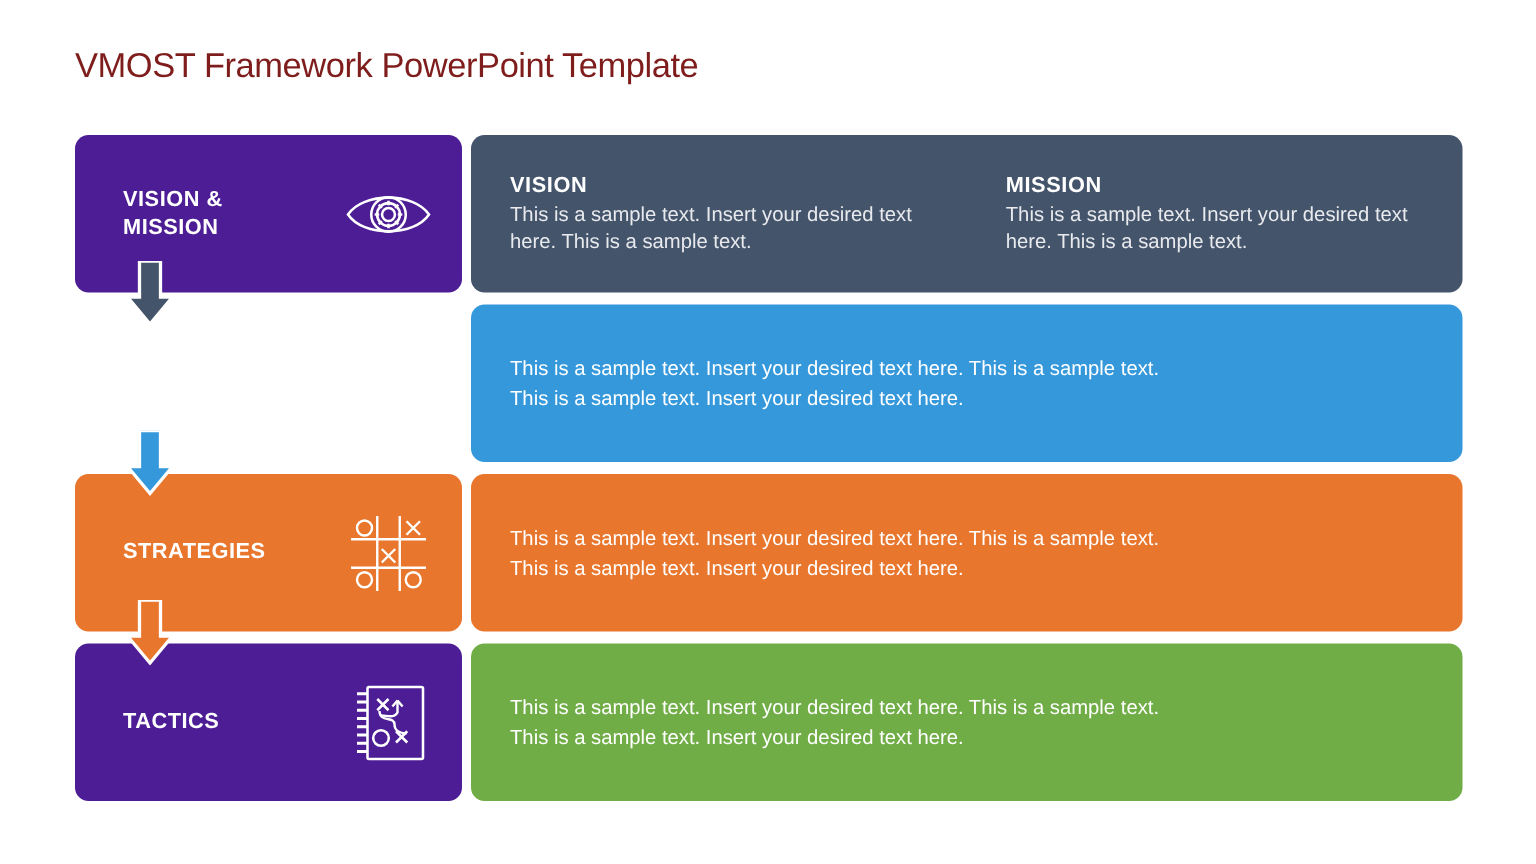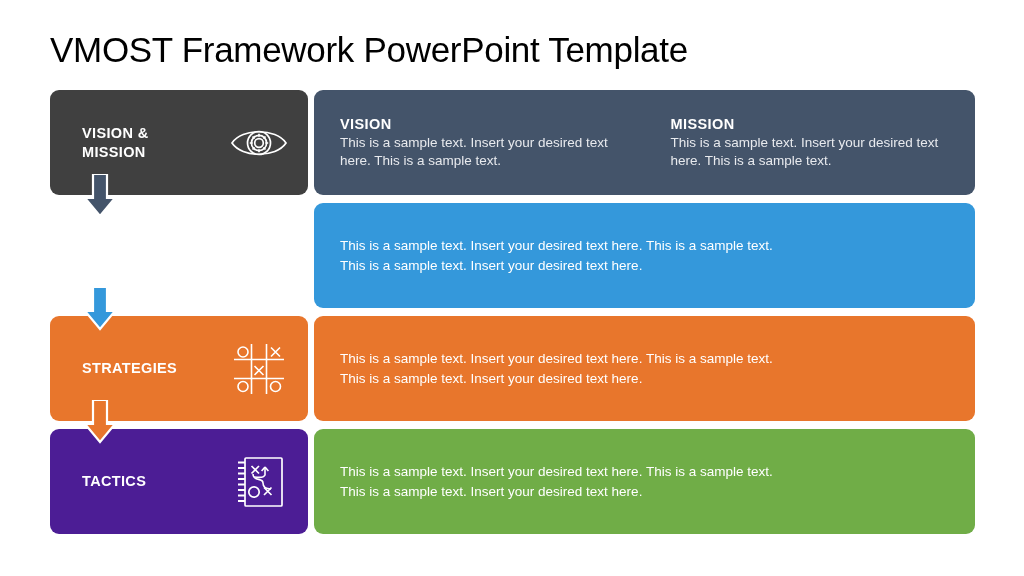--- a/index.html
+++ b/index.html
@@ -18,23 +18,23 @@
     width: 1024px;
     height: 576px;
     background: #ffffff;
   }
 
   
   .slide-title {
     position: absolute;
     left: 50px;
     top: 30px;
-    font-size: 35px;
+    font-size: 23px;
     font-weight: 400;
-    color: #000000;
+    color: #7f1d1d;
     letter-spacing: -0.3px;
     white-space: nowrap;
   }
 
   
   .rows {
     position: absolute;
     left: 0;
     top: 90px;
     width: 1024px;
@@ -148,21 +148,21 @@
 <body>
 
 <div class="slide">
 
   <div class="slide-title">VMOST Framework PowerPoint Template</div>
 
   <div class="rows">
 
     <div class="row">
 
-      <div class="label-panel" style="background:#404040;">
+      <div class="label-panel" style="background:#4c1d95;">
         <div class="label-text">VISION &amp;
 MISSION</div>
         <div class="label-icon">
           <svg width="60" height="42" viewBox="0 0 60 42" fill="none" stroke="#ffffff" stroke-width="1.7">
             <path d="M3 21 C13 6, 47 6, 57 21 C47 36, 13 36, 3 21 Z"></path>
             <circle cx="30" cy="21" r="11.5"></circle>
             <circle cx="30" cy="21" r="4.3"></circle>
             <path d="M30 11.8 v3 M30 27.2 v3 M20.8 21 h3 M36.2 21 h3 M23.5 14.5 l2.1 2.1 M34.4 25.4 l2.1 2.1 M36.5 14.5 l-2.1 2.1 M25.6 25.4 l-2.1 2.1"></path>
             <circle cx="30" cy="21" r="7.6"></circle>
           </svg>

